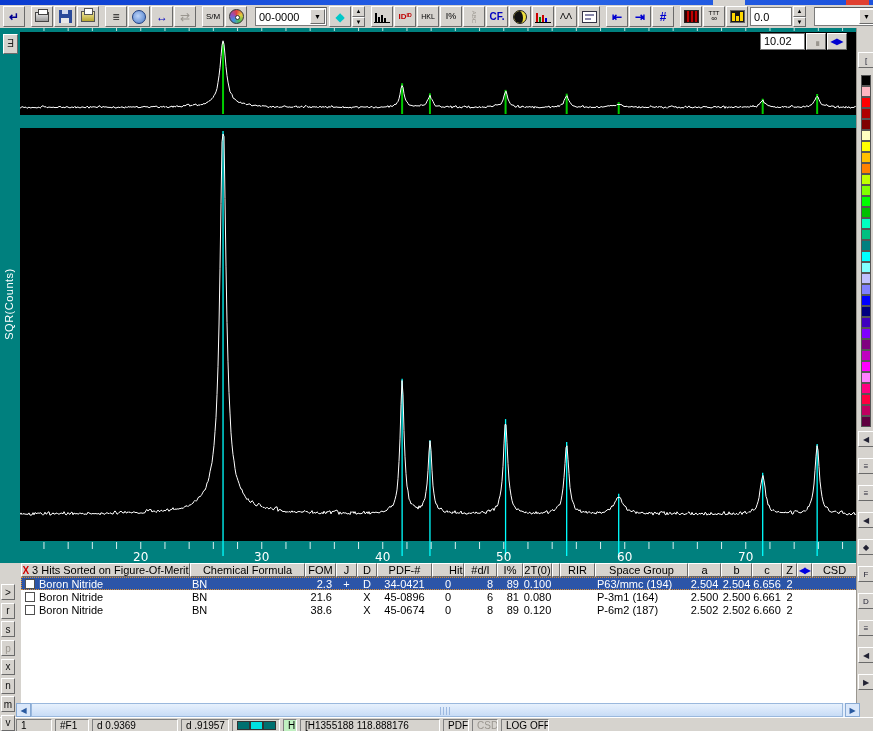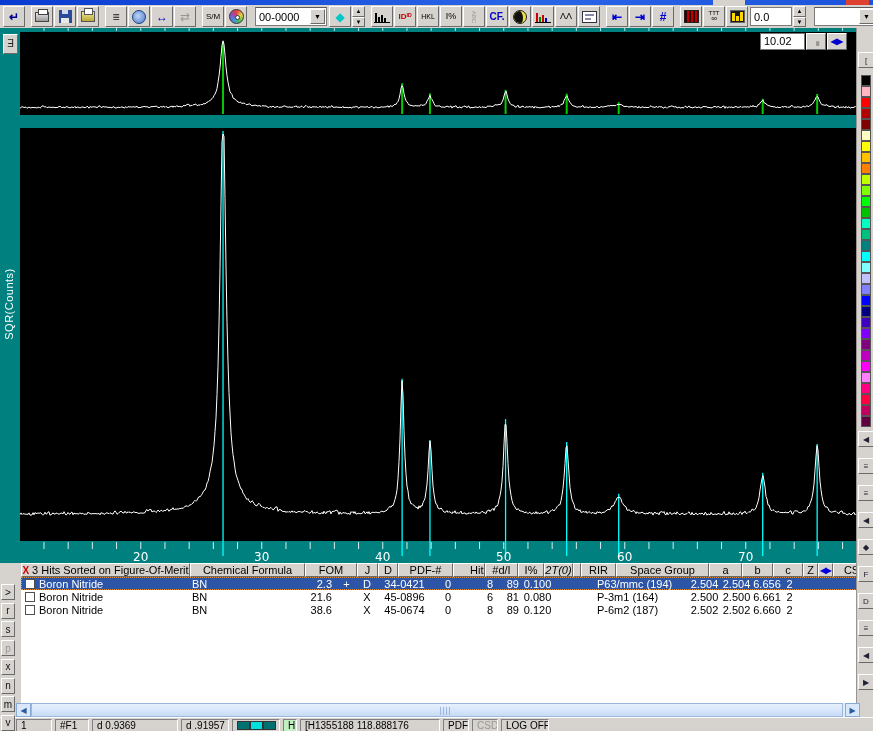--- a/index.html
+++ b/index.html
@@ -377,28 +377,28 @@
     </div>
   </div>
 
   <div id="hitstable">
     <div id="thead">
         <div class="th" style="width: 169px;">
           <span class="redx">X</span>
           <span>3 Hits Sorted on Figure-Of-Merit</span>
         </div>
         <div class="th" style="width: 115px;">Chemical Formula</div>
-        <div class="th" style="width: 52px;">FOM</div>
+        <div class="th" style="width: 31px;">FOM</div>
         <div class="th" style="width: 21px;">J</div>
         <div class="th" style="width: 20px;">D</div>
         <div class="th" style="width: 55px;">PDF-#</div>
         <div class="th" style="width: 32px; padding-left: 21px;">Hits</div>
         <div class="th" style="width: 33px;">#d/I</div>
         <div class="th" style="width: 26px;">I%</div>
-        <div class="th" style="width: 29px; font-style: italic;">2T(0)</div>
+        <div class="th" style="width: 29px;">2T(0)</div>
         <div class="th" style="width: 8px;"></div>
         <div class="th" style="width: 35px;">RIR</div>
         <div class="th" style="width: 93px;">Space Group</div>
         <div class="th" style="width: 33px;">a</div>
         <div class="th" style="width: 31px;">b</div>
         <div class="th" style="width: 30px;">c</div>
         <div class="th" style="width: 15px;">Z</div>
         <div class="th" style="width: 15px;">
           <span class="bluenav">◀▶</span>
         </div>

